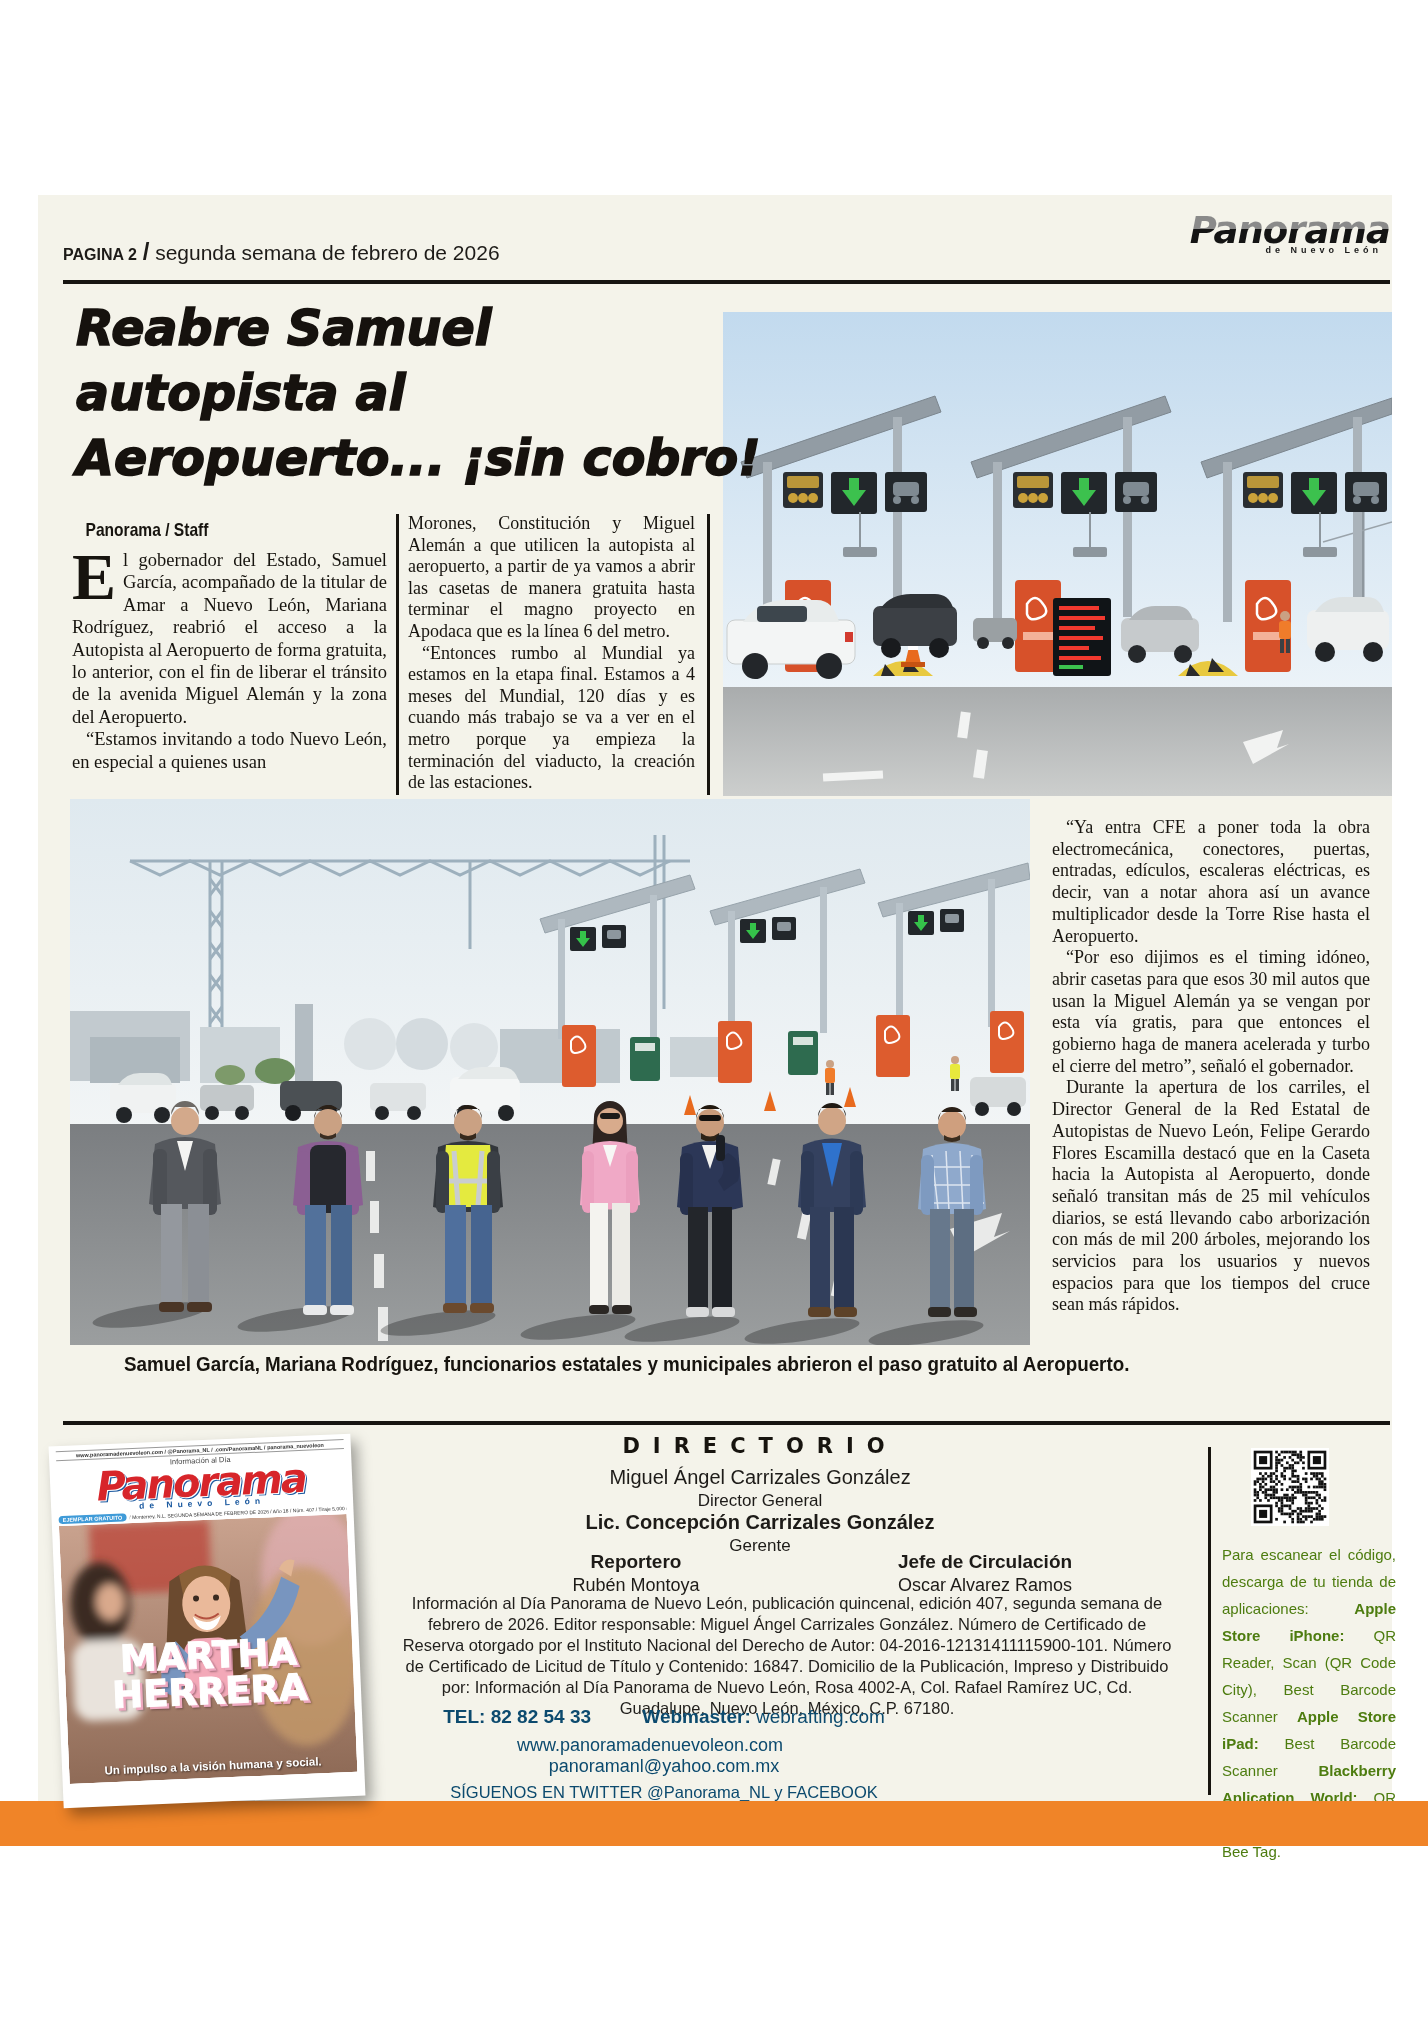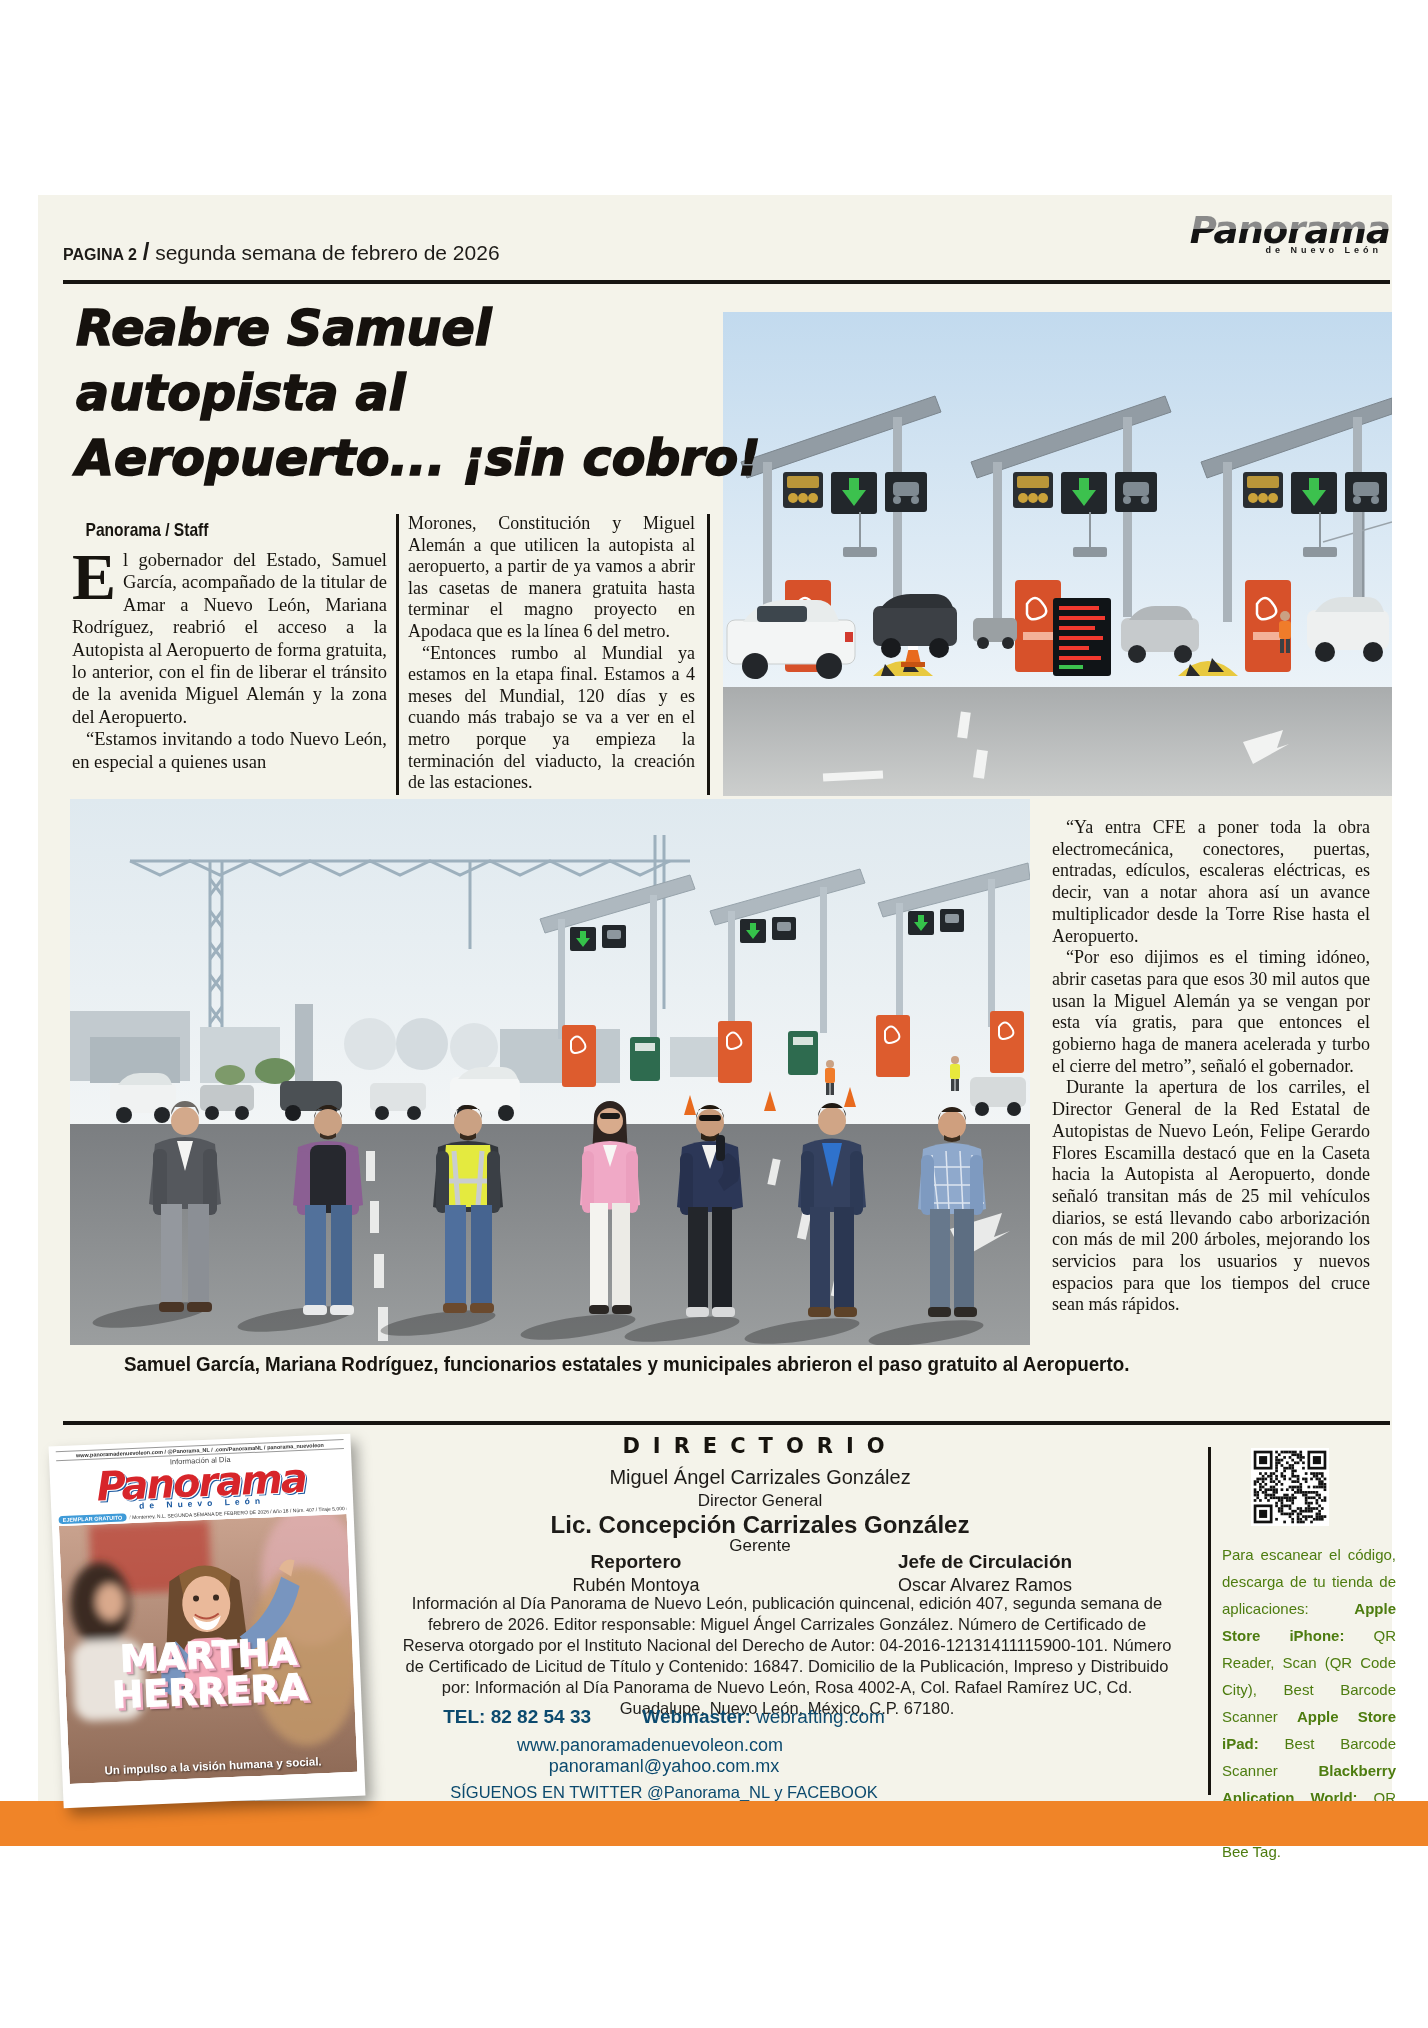--- a/index.html
+++ b/index.html
@@ -47,21 +47,21 @@
   .caption { position:absolute; left:76px; top:1353px; width:1320px;margin-left:48px; }
   .caption span { display:inline-block; transform:scaleX(.94); transform-origin:left;
     font-weight:bold; font-size:20px; color:#17140f; }
 
   
   .dir-head { position:absolute; left:420px; top:1434px; width:680px; text-align:center;
     font-family:"DejaVu Sans", sans-serif; font-weight:bold; font-size:21px; letter-spacing:13px; color:#17140f; }
   .dir-c { position:absolute; text-align:center; color:#1d1b18; }
   .dn1 { left:420px; top:1466px; width:680px; font-weight:normal; font-size:20px; }
   .dr1 { left:420px; top:1491px; width:680px; font-size:17px; }
-  .dn2 { left:420px; top:1511px; width:680px; font-weight:bold; font-size:24px; }
+  .dn2 { left:420px; top:1511px; width:680px; font-weight:bold; font-size:20px; }
   .dr2 { left:420px; top:1536px; width:680px; font-size:17px; }
   .sub-l { left:536px; top:1551px; width:200px; }
   .sub-r { left:885px; top:1551px; width:200px; }
   .sub-t { font-weight:bold; font-size:19px; }
   .sub-v { font-size:18px; margin-top:2px; }
   .fineprint { position:absolute; left:398px; top:1593px; width:778px; text-align:center;
     font-size:16.5px; line-height:21px; color:#211f1c; }
   .contact { position:absolute; left:418px; top:1706px; width:492px; text-align:center; color:#0c4a6e; }
   .contact .l1 { font-size:19px; margin-bottom:7px; }
   .contact .l1 b { font-weight:bold; }

